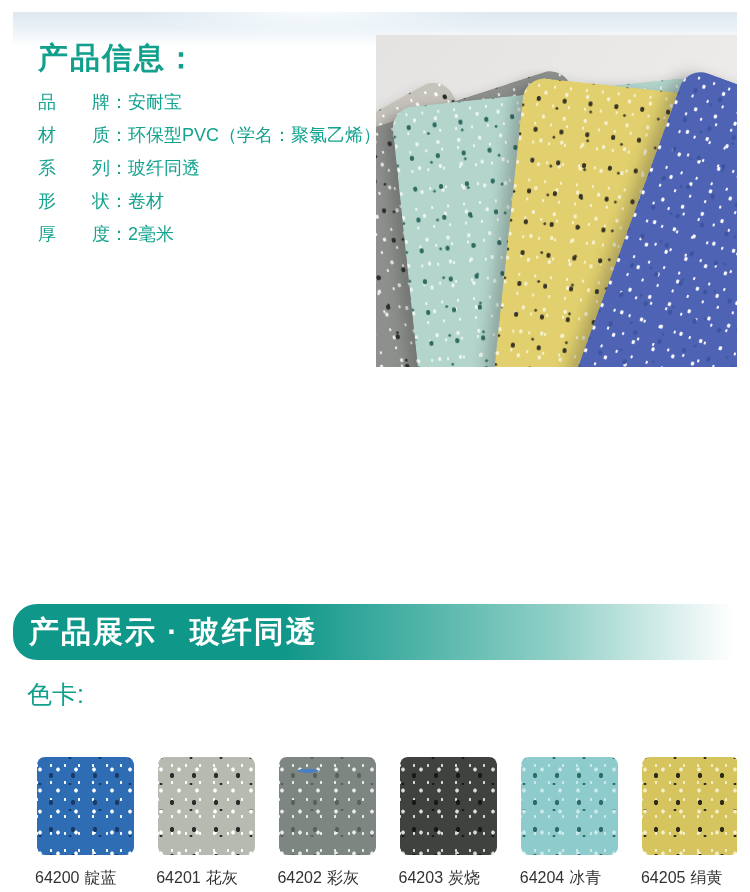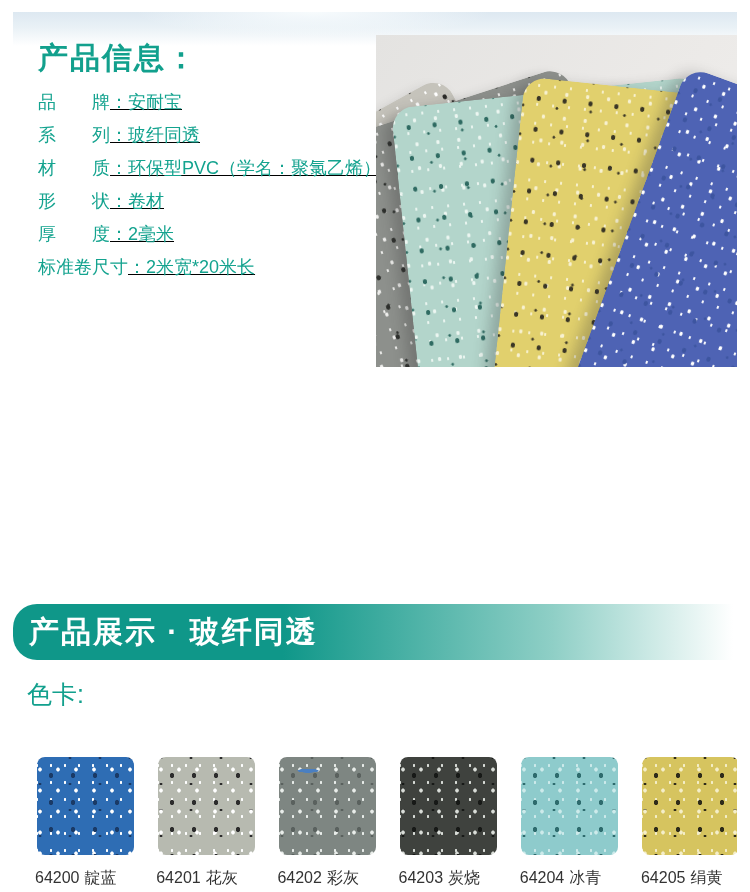--- a/index.html
+++ b/index.html
@@ -8,21 +8,21 @@
 
   
   .sky { position:absolute; left:0; top:0; width:750px; height:34px;
          background:linear-gradient(to bottom,#dde8f1 0%, #e9f1f6 45%, #ffffff 100%); }
   .sky::after{ content:""; position:absolute; left:120px; top:0; width:360px; height:26px;
          background:radial-gradient(ellipse at 50% 0%, #f7fbfd 0%, rgba(247,251,253,0) 70%); }
 
   
   .info-title { position:absolute; left:25px; top:26px; font-size:30px; font-weight:bold;
                 color:#12a08d; letter-spacing:2px; }
-  .spec-list { position:absolute; left:25px; top:74px; width:335px;text-decoration:underline; }
+  .spec-list { position:absolute; left:25px; top:74px; width:335px; }
   .spec-row { height:33px; line-height:33px; font-size:18px; color:#14a38f; white-space:nowrap; }
   .spec-label { display:inline-block; min-width:72px; text-align:justify; text-align-last:justify; }
   .spec-colon { display:inline; }
 
   
   .photo { position:absolute; left:363px; top:23px; width:387px; height:332px; overflow:hidden;
            background:linear-gradient(125deg,#e4e3e1 0%, #eceae8 55%, #f2f1ef 100%); }
   .sheet { position:absolute; left:40px; top:55px; width:310px; height:480px; border-radius:22px;
            transform-origin:50% 100%; box-shadow:-9px 5px 14px rgba(50,50,50,.28); }
   .sheet-0 { transform:translateX(-58px) rotate(-40deg); }
@@ -60,33 +60,30 @@
 
   <div class="sky"></div>
 
   <div class="info-title">产品信息：</div>
 
   <div class="spec-list">
     <div class="spec-row">
       <span class="spec-label">品牌</span><span class="spec-colon">：</span><span>安耐宝</span>
     </div>
     <div class="spec-row">
-      <span class="spec-label">系列</span><span class="spec-colon">：</span><span>玻纤同透</span>
+      <span class="spec-label">材质</span><span class="spec-colon">：</span><span>环保型PVC（学名：聚氯乙烯）</span>
     </div>
     <div class="spec-row">
-      <span class="spec-label">材质</span><span class="spec-colon">：</span><span>环保型PVC（学名：聚氯乙烯）</span>
+      <span class="spec-label">系列</span><span class="spec-colon">：</span><span>玻纤同透</span>
     </div>
     <div class="spec-row">
       <span class="spec-label">形状</span><span class="spec-colon">：</span><span>卷材</span>
     </div>
     <div class="spec-row">
       <span class="spec-label">厚度</span><span class="spec-colon">：</span><span>2毫米</span>
-    </div>
-    <div class="spec-row">
-      <span class="spec-label">标准卷尺寸</span><span class="spec-colon">：</span><span>2米宽*20米长</span>
     </div>
   </div>
 
   <div class="photo">
     <div class="sheet sheet-0" style="background: radial-gradient(rgb(20, 22, 19) 1.7px, rgba(0, 0, 0, 0) 2.5px) 3px 5px / 26px 31px, radial-gradient(rgb(223, 226, 221) 1.4px, rgba(0, 0, 0, 0) 2.1px) 12px 2px / 21px 24px, radial-gradient(rgb(20, 22, 19) 1.1px, rgba(0, 0, 0, 0) 1.8px) 18px 14px / 34px 29px, radial-gradient(rgb(223, 226, 221) 0.9px, rgba(0, 0, 0, 0) 1.5px) 7px 17px / 16px 19px, rgb(75, 78, 73);"></div>
     <div class="sheet sheet-1" style="background: radial-gradient(rgb(43, 43, 40) 1.7px, rgba(0, 0, 0, 0) 2.5px) 3px 5px / 26px 31px, radial-gradient(rgb(255, 255, 255) 1.4px, rgba(0, 0, 0, 0) 2.1px) 12px 2px / 21px 24px, radial-gradient(rgb(43, 43, 40) 1.1px, rgba(0, 0, 0, 0) 1.8px) 18px 14px / 34px 29px, radial-gradient(rgb(255, 255, 255) 0.9px, rgba(0, 0, 0, 0) 1.5px) 7px 17px / 16px 19px, rgb(197, 195, 187);"></div>
     <div class="sheet sheet-2" style="background: radial-gradient(rgb(46, 48, 45) 1.7px, rgba(0, 0, 0, 0) 2.5px) 3px 5px / 26px 31px, radial-gradient(rgb(238, 238, 236) 1.4px, rgba(0, 0, 0, 0) 2.1px) 12px 2px / 21px 24px, radial-gradient(rgb(46, 48, 45) 1.1px, rgba(0, 0, 0, 0) 1.8px) 18px 14px / 34px 29px, radial-gradient(rgb(238, 238, 236) 0.9px, rgba(0, 0, 0, 0) 1.5px) 7px 17px / 16px 19px, rgb(141, 144, 140);"></div>
     <div class="sheet sheet-3" style="background: radial-gradient(rgb(47, 107, 98) 1.7px, rgba(0, 0, 0, 0) 2.5px) 3px 5px / 26px 31px, radial-gradient(rgb(236, 246, 241) 1.4px, rgba(0, 0, 0, 0) 2.1px) 12px 2px / 21px 24px, radial-gradient(rgb(47, 107, 98) 1.1px, rgba(0, 0, 0, 0) 1.8px) 18px 14px / 34px 29px, radial-gradient(rgb(236, 246, 241) 0.9px, rgba(0, 0, 0, 0) 1.5px) 7px 17px / 16px 19px, rgb(179, 213, 203);"></div>
     <div class="sheet sheet-4" style="background: radial-gradient(rgb(58, 54, 38) 1.7px, rgba(0, 0, 0, 0) 2.5px) 3px 5px / 26px 31px, radial-gradient(rgb(247, 241, 208) 1.4px, rgba(0, 0, 0, 0) 2.1px) 12px 2px / 21px 24px, radial-gradient(rgb(58, 54, 38) 1.1px, rgba(0, 0, 0, 0) 1.8px) 18px 14px / 34px 29px, radial-gradient(rgb(247, 241, 208) 0.9px, rgba(0, 0, 0, 0) 1.5px) 7px 17px / 16px 19px, rgb(225, 208, 109);"></div>
     <div class="sheet sheet-5" style="background: radial-gradient(rgb(61, 85, 160) 1.7px, rgba(0, 0, 0, 0) 2.5px) 3px 5px / 26px 31px, radial-gradient(rgb(255, 255, 255) 1.4px, rgba(0, 0, 0, 0) 2.1px) 12px 2px / 21px 24px, radial-gradient(rgb(61, 85, 160) 1.1px, rgba(0, 0, 0, 0) 1.8px) 18px 14px / 34px 29px, radial-gradient(rgb(255, 255, 255) 0.9px, rgba(0, 0, 0, 0) 1.5px) 7px 17px / 16px 19px, rgb(78, 99, 180);"></div>

